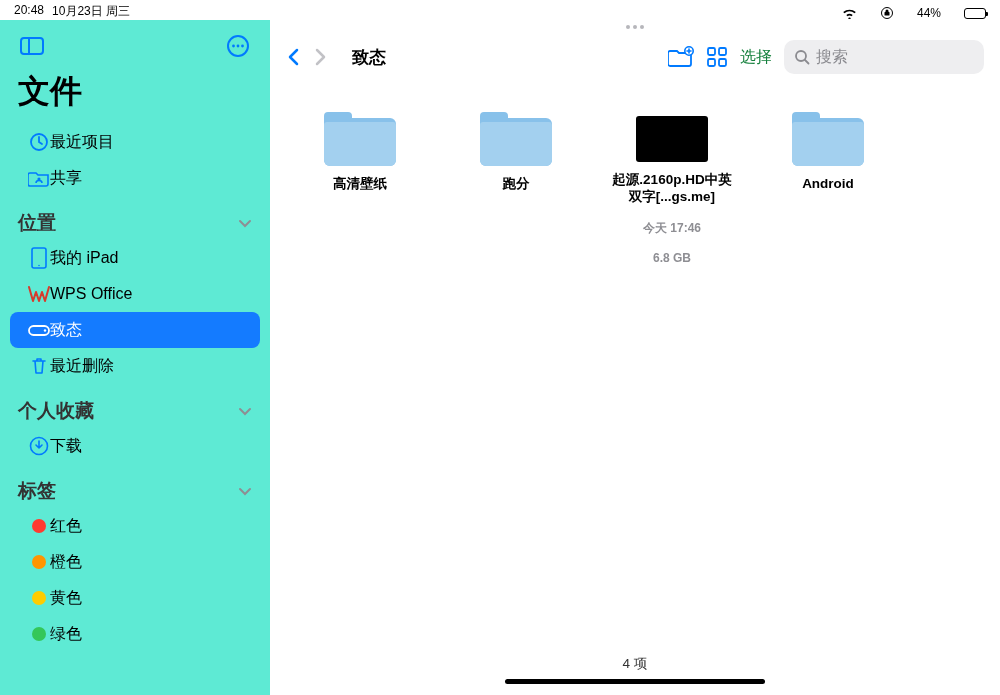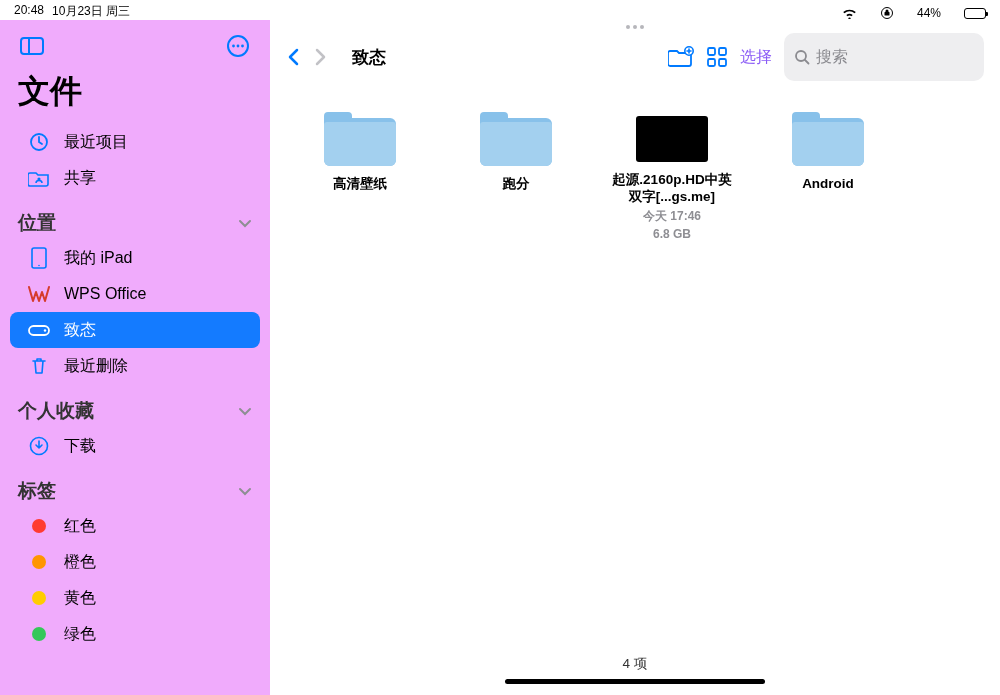--- a/index.html
+++ b/index.html
@@ -9,60 +9,60 @@
 .status-bar { height: 20px; display: flex; align-items: flex-end; justify-content: space-between; padding: 0 14px; font-size: 12px; font-weight: 500; }
 .status-left { display: flex; gap: 8px; }
 .status-right { display: flex; align-items: center; gap: 23px; }
 .battery-icon { width: 22px; height: 11px; border: 1px solid #000; border-radius: 3px; position: relative; }
 .battery-icon::after { content: ""; position: absolute; right: -3px; top: 3px; width: 2px; height: 4px; background: #000; border-radius: 0 1px 1px 0; }
 .battery-fill { background: #000; height: 100%; width: 44%; border-radius: 1.5px 0 0 1.5px; }
 
 .split { flex: 1; display: flex; min-height: 0; }
 
 
-.sidebar { width: 270px; background: #f0abfc; display: flex; flex-direction: column; padding: 8px 0 0 0; }
+.sidebar { width: 270px; background: #5eead4; display: flex; flex-direction: column; padding: 8px 0 0 0; }
 .sidebar-top { display: flex; justify-content: space-between; align-items: center; padding: 4px 18px 6px; }
 .icon-btn { width: 28px; height: 28px; display: flex; align-items: center; justify-content: center; color: #007aff; cursor: pointer; }
 .app-title { font-size: 32px; font-weight: 700; padding: 4px 18px 10px; }
 
 .side-list { display: flex; flex-direction: column; }
-.side-item { display: flex; align-items: center; gap: 14px; height: 36px; padding: 0 18px; font-size: 16px; cursor: pointer; border-radius: 8px; margin: 0 10px; }
+.side-item { display: flex; align-items: center; height: 36px; padding: 0 18px; font-size: 16px; cursor: pointer; border-radius: 8px; margin: 0 10px; }
 .side-item .ic { width: 22px; height: 22px; display: flex; align-items: center; justify-content: center; flex-shrink: 0; }
 .side-item.selected { background: #147bff; color: #fff; }
 .side-item.selected .ic svg { color: #fff; }
 
 .section-header { display: flex; align-items: center; justify-content: space-between; padding: 14px 18px 4px; font-size: 19px; font-weight: 600; color: #333; }
 .section-header .chev { color: #8e8e93; }
 
 .tag-dot { width: 14px; height: 14px; border-radius: 50%; }
 
 
 .main { flex: 1; display: flex; flex-direction: column; background: #fff; }
 .handle-row { height: 14px; display: flex; justify-content: center; align-items: center; }
 .handle-dots { display: flex; gap: 3px; }
 .handle-dots span { width: 4px; height: 4px; border-radius: 50%; background: #b6b6bb; }
 
 .toolbar { display: flex; align-items: center; height: 46px; padding: 0 16px; gap: 12px; }
 .nav-area { display: flex; align-items: center; gap: 14px; }
 .crumb-title { font-size: 17px; font-weight: 600; margin-left: 10px; }
 .toolbar-spacer { flex: 1; }
-.tool-btn { color: #8b5cf6; font-size: 16px; display: flex; align-items: center; cursor: pointer; }
-.search-box { display: flex; align-items: center; gap: 6px; background: #eeeef0; border-radius: 10px; height: 48px; padding: 0 10px; width: 200px; color: #8b8b90; }
+.tool-btn { color: #15803d; font-size: 16px; display: flex; align-items: center; cursor: pointer; }
+.search-box { display: flex; align-items: center; gap: 6px; background: #eeeef0; border-radius: 10px; height: 34px; padding: 0 10px; width: 200px; color: #8b8b90; }
 .search-box input { border: none; outline: none; background: transparent; flex: 1; font-size: 16px; color: #333; }
 .search-box input::placeholder { color: #8b8b90; }
 
 .file-grid { flex: 1; padding: 30px 30px 0; display: flex; gap: 36px; align-items: flex-start; }
 .file-item { width: 120px; display: flex; flex-direction: column; align-items: center; text-align: center; cursor: pointer; font-weight: bold; }
 .folder-icon { width: 72px; height: 56px; position: relative; margin-bottom: 10px; }
 .folder-back { position: absolute; bottom: 0; width: 72px; height: 48px; background: #88c1ea; border-radius: 4px 6px 6px 6px; }
 .folder-tab { position: absolute; top: 2px; left: 0; width: 28px; height: 12px; background: #88c1ea; border-radius: 4px 4px 0 0; }
 .folder-front { position: absolute; bottom: 0; width: 72px; height: 44px; background: #a3d0ef; border-radius: 3px 3px 6px 6px; }
 .video-thumb { width: 72px; height: 46px; background: #000; border-radius: 3px; margin-top: 6px; margin-bottom: 10px; }
 .file-name { font-size: 13.5px; line-height: 1.25; color: #000; word-break: break-all; }
-.file-meta { font-size: 12px; color: #8e8e93; margin-top: 2px; }
+.file-meta { font-size: 12px; color: #8e8e93; margin-top: 14px; }
 
 .bottom-bar { height: 30px; display: flex; align-items: center; justify-content: center; font-size: 13.5px; color: #333; }
 .home-indicator { height: 16px; display: flex; justify-content: center; align-items: flex-start; }
 .home-indicator span { width: 260px; height: 5px; background: #000; border-radius: 3px; }
 
 svg { display: block; }
 </style>
 </head>
 <body>
 

